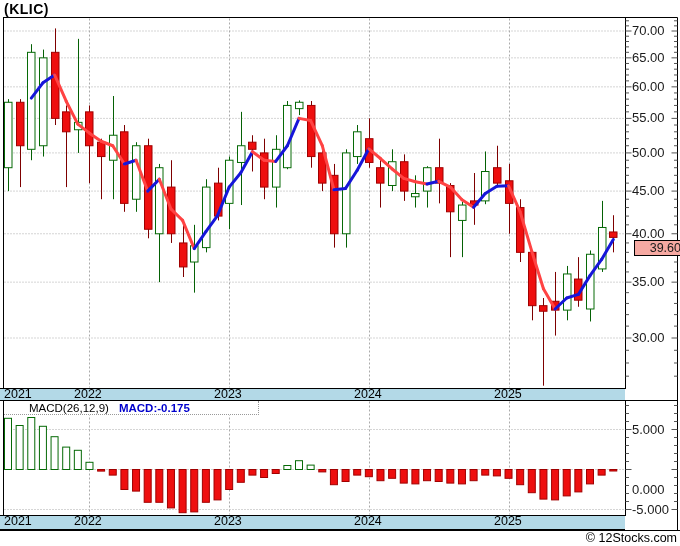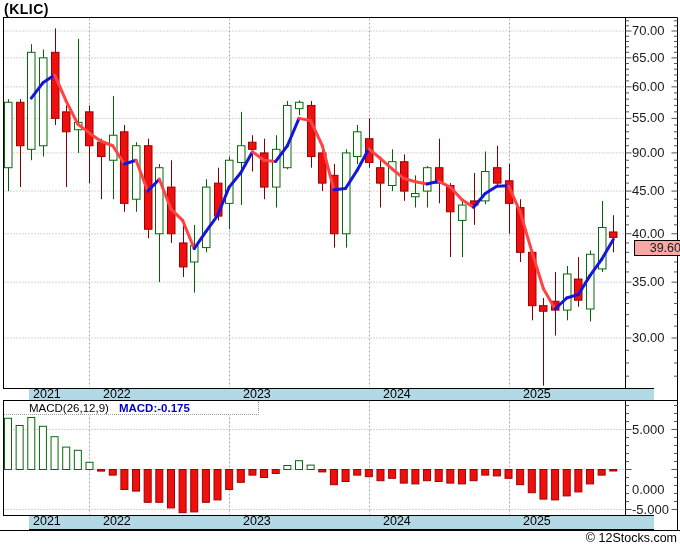--- a/index.html
+++ b/index.html
@@ -10,21 +10,21 @@
   .legend1{position:absolute;left:4px;top:18px;width:233px;height:14px;background:#fff;
            border-right:1px dotted #999;border-bottom:1px dotted #999;
            display:flex;align-items:center;gap:9px;padding-left:5px;font-size:11.5px;z-index:5;}
   .legend1 .sym{color:#066a06;font-weight:bold;}
   .legend1 .ma{color:#0000cc;font-weight:bold;}
   .legend2{position:absolute;left:4px;top:401px;width:250px;height:13px;background:#fff;
            border-right:1px dotted #999;border-bottom:1px dotted #999;
            display:flex;align-items:center;gap:10px;padding-left:4px;font-size:11.5px;z-index:5;}
   .legend2 .mname{color:#000;margin-left:21px;}
   .legend2 .mval{color:#0000cc;font-weight:bold;}
-  .band{position:absolute;left:0;width:625px;background:#b3d9e7;border-top:1px solid #000;border-bottom:1px solid #000;z-index:4;margin-left:29px;}
+  .band{position:absolute;left:0;width:625px;background:#b3d9e7;border-top:1px solid #000;border-bottom:1px solid #000;z-index:4;}
   .band1{top:388px;height:11px;}
   .band2{top:515px;height:13px;}
   .yearlab{position:absolute;top:-1px;font-size:12.5px;color:#000;line-height:13px;}
   .axlab{position:absolute;font-size:13px;color:#1a1a1a;line-height:14px;}
   .tag{position:absolute;left:626px;top:240px;width:46px;height:14px;background:#f6a9a2;
        border:1px solid #000;font-size:12.5px;color:#1a1a1a;text-align:right;line-height:14px;z-index:6;margin-left:8px;}
   .copyright{position:absolute;right:3px;top:531px;font-size:12.5px;color:#000;cursor:pointer;}
 </style>
 </head>
 <body>
@@ -415,21 +415,21 @@
       <span class="yearlab" style="left: 214px;">2023</span>
       <span class="yearlab" style="left: 354px;">2024</span>
       <span class="yearlab" style="left: 494px;">2025</span>
     </div>
 
   <div id="plabels">
       <div class="axlab" style="left: 632px; top: 24px;">70.00</div>
       <div class="axlab" style="left: 632px; top: 50.8514px;">65.00</div>
       <div class="axlab" style="left: 632px; top: 79.8532px;">60.00</div>
       <div class="axlab" style="left: 632px; top: 111.38px;">55.00</div>
-      <div class="axlab" style="left: 632px; top: 145.913px;">90.00</div>
+      <div class="axlab" style="left: 632px; top: 145.913px;">50.00</div>
       <div class="axlab" style="left: 632px; top: 184.089px;">45.00</div>
       <div class="axlab" style="left: 632px; top: 226.765px;">40.00</div>
       <div class="axlab" style="left: 632px; top: 275.147px;">35.00</div>
       <div class="axlab" style="left: 632px; top: 331px;">30.00</div>
     </div>
   <div id="mlabels">
       <div class="axlab" style="left: 632px; top: 422.5px;">5.000</div>
       <div class="axlab" style="left: 632px; top: 462.5px; margin-top: 20px;">0.000</div>
       <div class="axlab" style="left: 632px; top: 502.5px;">-5.000</div>
     </div>

